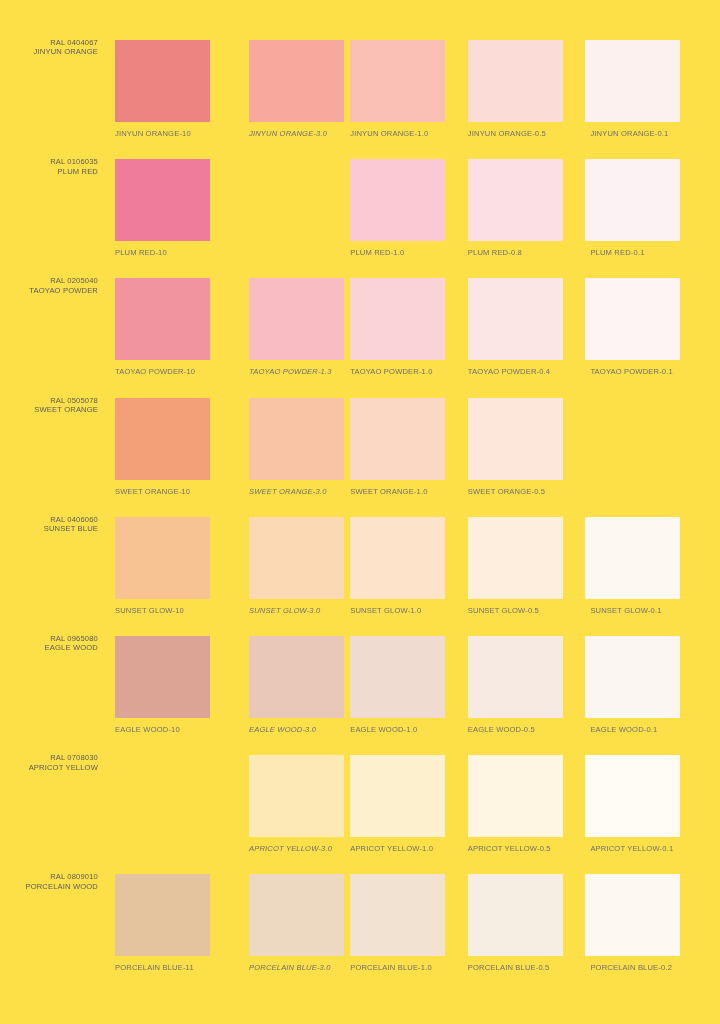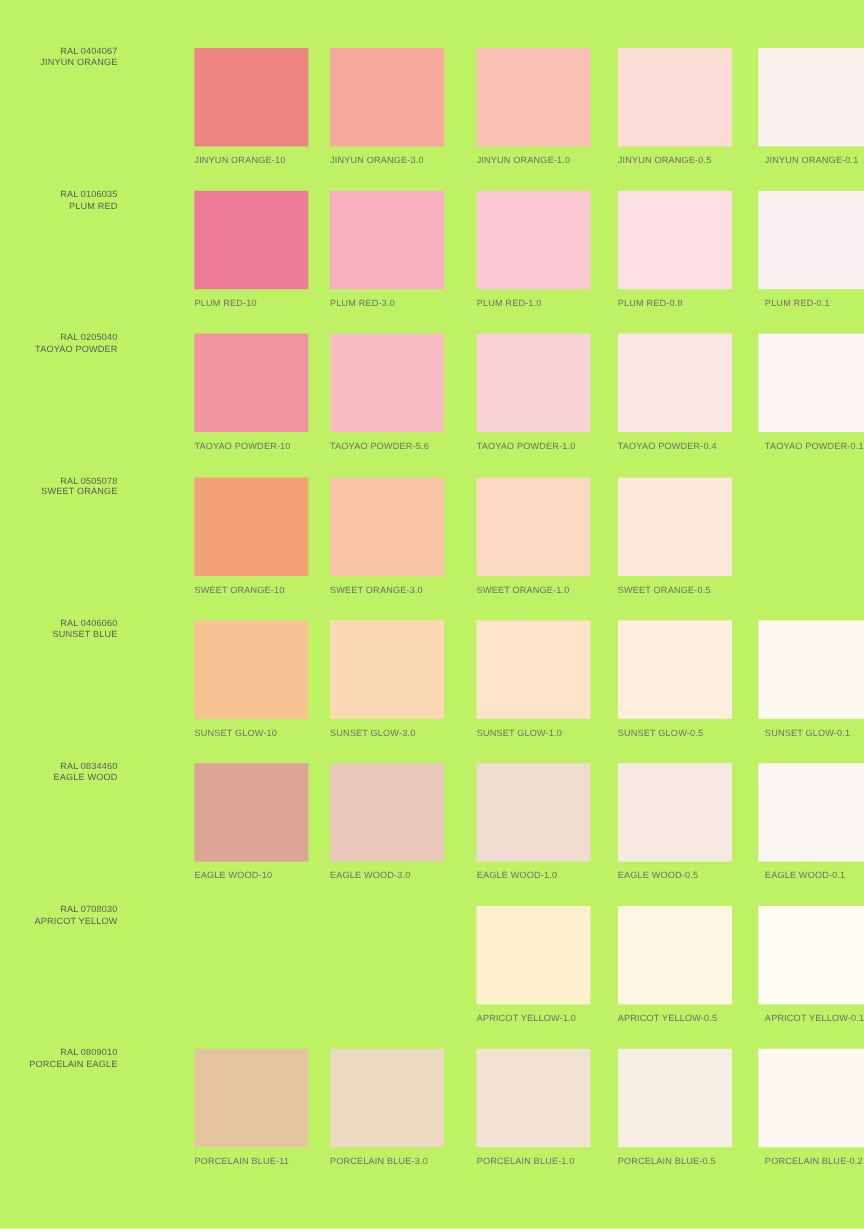--- a/index.html
+++ b/index.html
@@ -13,21 +13,21 @@
     font-family: "Liberation Sans", sans-serif;
     color: #58595b;
     overflow: hidden;
     position: relative;
   }
 
   .sheet {
     position: relative;
     width: 720px;
     height: 1024px;
-    background: #bef264;
+    background: #fde047;
     padding: 0;
     box-sizing: border-box;
   }
 
   .rows {
     position: absolute;
     top: 40px;
     left: 0;
     width: 720px;
   }
@@ -58,24 +58,23 @@
     top: 0;
     width: 600px;
     height: 119px;
   }
 
   .swatch-cell {
     position: absolute;
     top: 0;
     width: 86px;
     height: 99px;
-    margin-left: 47px;
   }
   .swatch-cell.c0 { left: 0px; }
-  .swatch-cell.c1 { left: 113px; }
+  .swatch-cell.c1 { left: 134px; font-style: italic; }
   .swatch-cell.c2 { left: 235.2px; }
   .swatch-cell.c3 { left: 352.8px; }
   .swatch-cell.c4 { left: 470.4px; }
 
   .chip {
     width: 95px;
     height: 82px;
     display: block;
   }
 
@@ -128,24 +127,20 @@
       <div class="color-row">
         <div class="row-heading">
           <span class="ral-code">RAL 0106035</span>
           <span class="ral-name">PLUM RED</span>
         </div>
         <div class="swatches">
           <div class="swatch-cell c0">
             <span class="chip" style="background-color: rgb(239, 125, 153);"></span>
             <span class="chip-label">PLUM RED-10</span>
           </div>
-          <div class="swatch-cell c1">
-            <span class="chip" style="background-color: rgb(247, 175, 191);"></span>
-            <span class="chip-label">PLUM RED-3.0</span>
-          </div>
           <div class="swatch-cell c2">
             <span class="chip" style="background-color: rgb(250, 201, 211);"></span>
             <span class="chip-label">PLUM RED-1.0</span>
           </div>
           <div class="swatch-cell c3">
             <span class="chip" style="background-color: rgb(251, 223, 228);"></span>
             <span class="chip-label">PLUM RED-0.8</span>
           </div>
           <div class="swatch-cell c4">
             <span class="chip" style="background-color: rgb(253, 242, 243);"></span>
@@ -158,21 +153,21 @@
           <span class="ral-code">RAL 0205040</span>
           <span class="ral-name">TAOYAO POWDER</span>
         </div>
         <div class="swatches">
           <div class="swatch-cell c0">
             <span class="chip" style="background-color: rgb(242, 148, 159);"></span>
             <span class="chip-label">TAOYAO POWDER-10</span>
           </div>
           <div class="swatch-cell c1">
             <span class="chip" style="background-color: rgb(248, 188, 194);"></span>
-            <span class="chip-label">TAOYAO POWDER-5.6</span>
+            <span class="chip-label">TAOYAO POWDER-1.3</span>
           </div>
           <div class="swatch-cell c2">
             <span class="chip" style="background-color: rgb(250, 211, 214);"></span>
             <span class="chip-label">TAOYAO POWDER-1.0</span>
           </div>
           <div class="swatch-cell c3">
             <span class="chip" style="background-color: rgb(252, 229, 229);"></span>
             <span class="chip-label">TAOYAO POWDER-0.4</span>
           </div>
           <div class="swatch-cell c4">
@@ -228,21 +223,21 @@
             <span class="chip-label">SUNSET GLOW-0.5</span>
           </div>
           <div class="swatch-cell c4">
             <span class="chip" style="background-color: rgb(254, 248, 242);"></span>
             <span class="chip-label">SUNSET GLOW-0.1</span>
           </div>
         </div>
       </div>
       <div class="color-row">
         <div class="row-heading">
-          <span class="ral-code">RAL 0834460</span>
+          <span class="ral-code">RAL 0965080</span>
           <span class="ral-name">EAGLE WOOD</span>
         </div>
         <div class="swatches">
           <div class="swatch-cell c0">
             <span class="chip" style="background-color: rgb(219, 164, 149);"></span>
             <span class="chip-label">EAGLE WOOD-10</span>
           </div>
           <div class="swatch-cell c1">
             <span class="chip" style="background-color: rgb(233, 200, 186);"></span>
             <span class="chip-label">EAGLE WOOD-3.0</span>
@@ -260,38 +255,42 @@
             <span class="chip-label">EAGLE WOOD-0.1</span>
           </div>
         </div>
       </div>
       <div class="color-row">
         <div class="row-heading">
           <span class="ral-code">RAL 0708030</span>
           <span class="ral-name">APRICOT YELLOW</span>
         </div>
         <div class="swatches">
+          <div class="swatch-cell c1">
+            <span class="chip" style="background-color: rgb(252, 233, 182);"></span>
+            <span class="chip-label">APRICOT YELLOW-3.0</span>
+          </div>
           <div class="swatch-cell c2">
             <span class="chip" style="background-color: rgb(253, 240, 207);"></span>
             <span class="chip-label">APRICOT YELLOW-1.0</span>
           </div>
           <div class="swatch-cell c3">
             <span class="chip" style="background-color: rgb(254, 246, 227);"></span>
             <span class="chip-label">APRICOT YELLOW-0.5</span>
           </div>
           <div class="swatch-cell c4">
             <span class="chip" style="background-color: rgb(255, 252, 244);"></span>
             <span class="chip-label">APRICOT YELLOW-0.1</span>
           </div>
         </div>
       </div>
       <div class="color-row">
         <div class="row-heading">
           <span class="ral-code">RAL 0809010</span>
-          <span class="ral-name">PORCELAIN EAGLE</span>
+          <span class="ral-name">PORCELAIN WOOD</span>
         </div>
         <div class="swatches">
           <div class="swatch-cell c0">
             <span class="chip" style="background-color: rgb(227, 196, 159);"></span>
             <span class="chip-label">PORCELAIN BLUE-11</span>
           </div>
           <div class="swatch-cell c1">
             <span class="chip" style="background-color: rgb(237, 217, 193);"></span>
             <span class="chip-label">PORCELAIN BLUE-3.0</span>
           </div>

